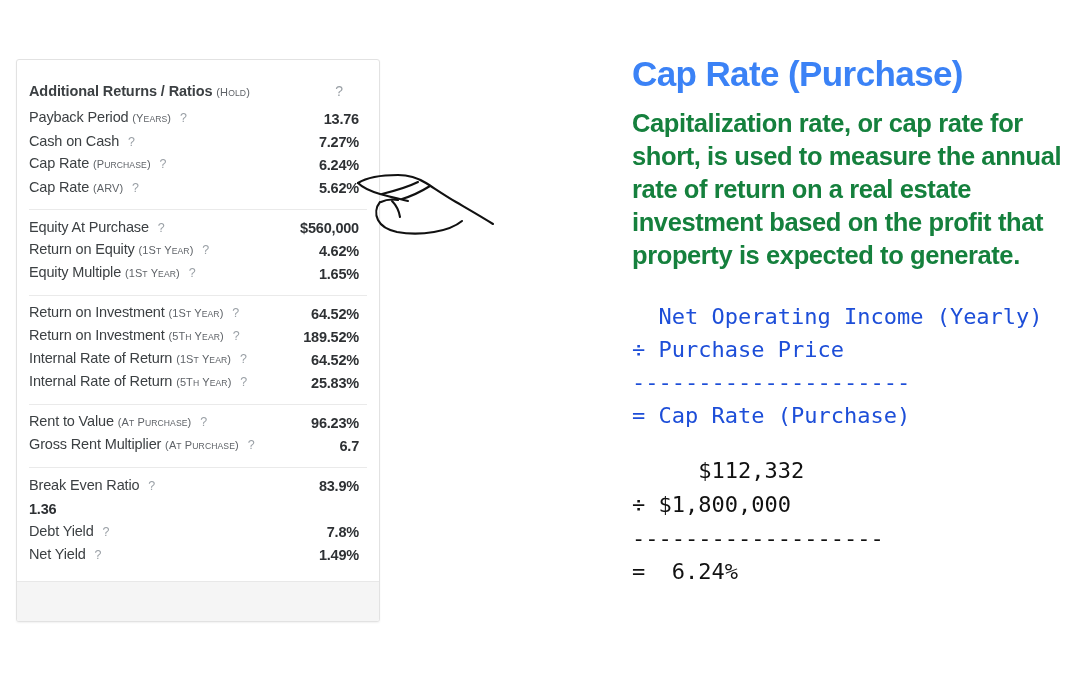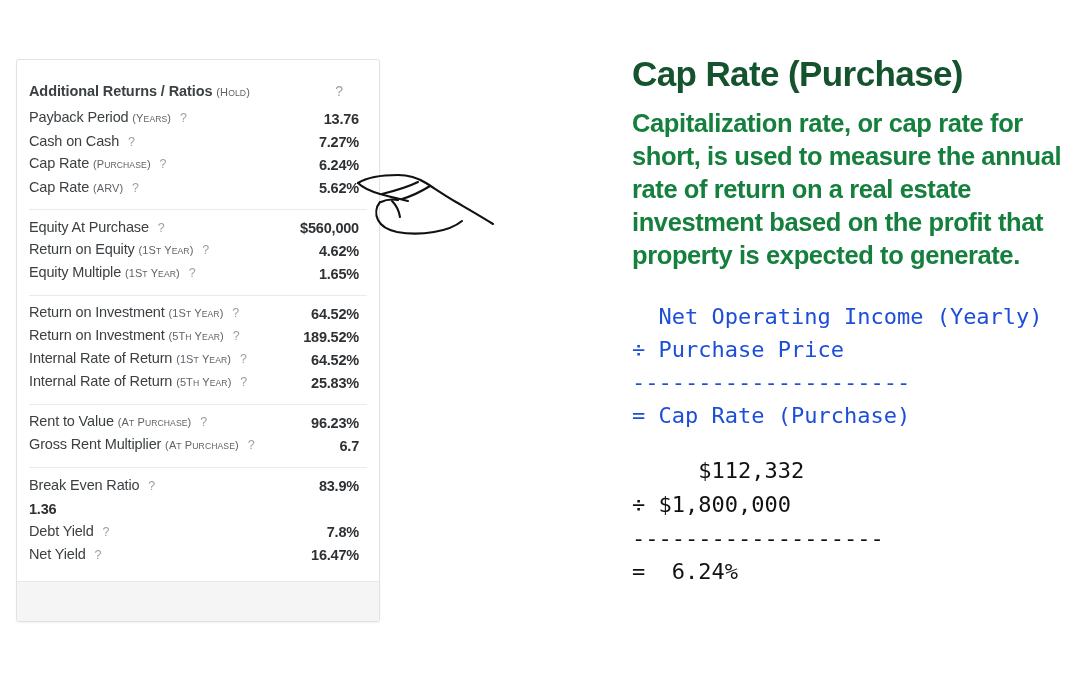--- a/index.html
+++ b/index.html
@@ -118,21 +118,21 @@
   #explain-panel {
     position: absolute;
     left: 632px;
     top: 56px;
     width: 448px;
     height: 600px;
   }
   #explain-title {
     font-size: 35px;
     font-weight: bold;
-    color: #14532d;
+    color: #3b82f6;
     letter-spacing: -0.6px;
     line-height: 1.05;
     white-space: nowrap;
   }
   #explain-desc {
     margin-top: 14px;
     font-size: 25.5px;
     font-weight: bold;
     color: #15803d;
     line-height: 1.30;
@@ -236,21 +236,21 @@
         </div>
         <div class="metric-row">
           <div class="metric-value">1.36</div>
         </div>
         <div class="metric-row">
           <div class="metric-label">Debt Yield <span class="help">?</span></div>
           <div class="metric-value">7.8%</div>
         </div>
         <div class="metric-row">
           <div class="metric-label">Net Yield <span class="help">?</span></div>
-          <div class="metric-value">16.47%</div>
+          <div class="metric-value">1.49%</div>
         </div>
       </div>
   </div>
 
   <div class="card-footer"></div>
 </div>
 
 <svg id="hand-pointer" viewBox="0 0 150 90">
   <g fill="none" stroke="#111111" stroke-width="2.1" stroke-linecap="round" stroke-linejoin="round">
     <path d="M6 25 C 14 20, 30 17, 46 17 C 58 17, 66 20, 74 25 C 82 30, 92 37, 104 44 C 116 51, 130 59, 141 66"></path>

